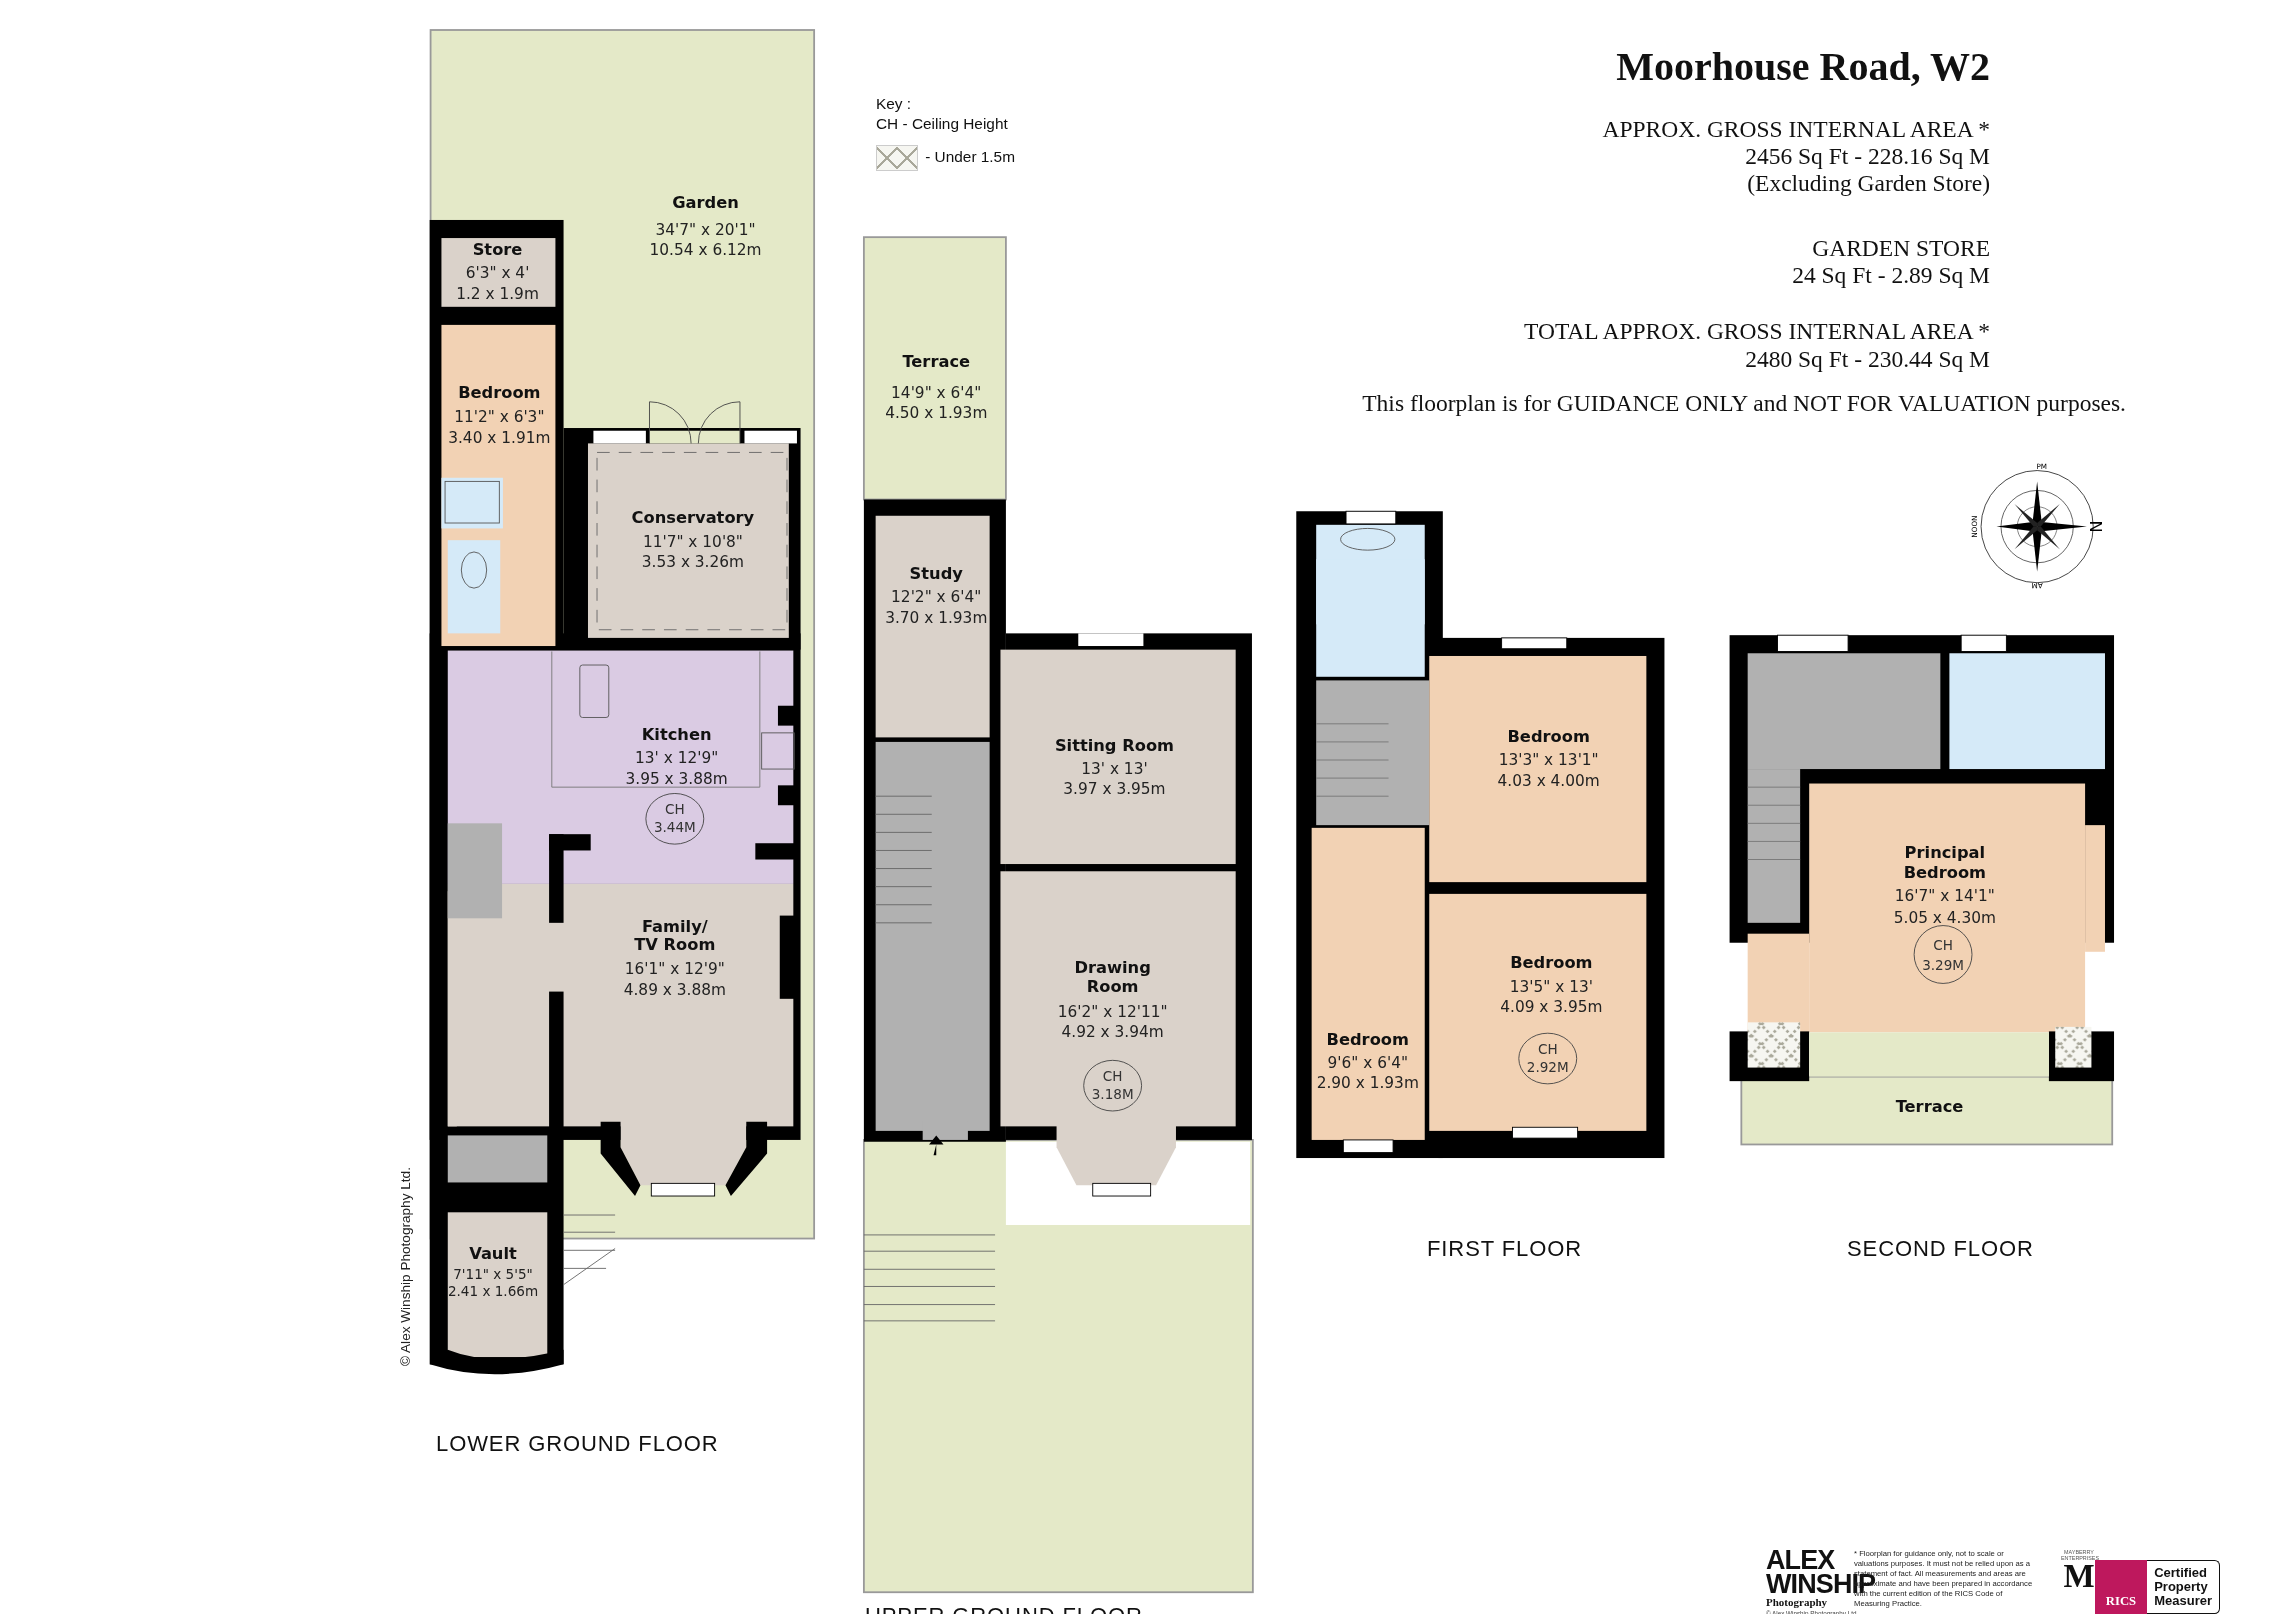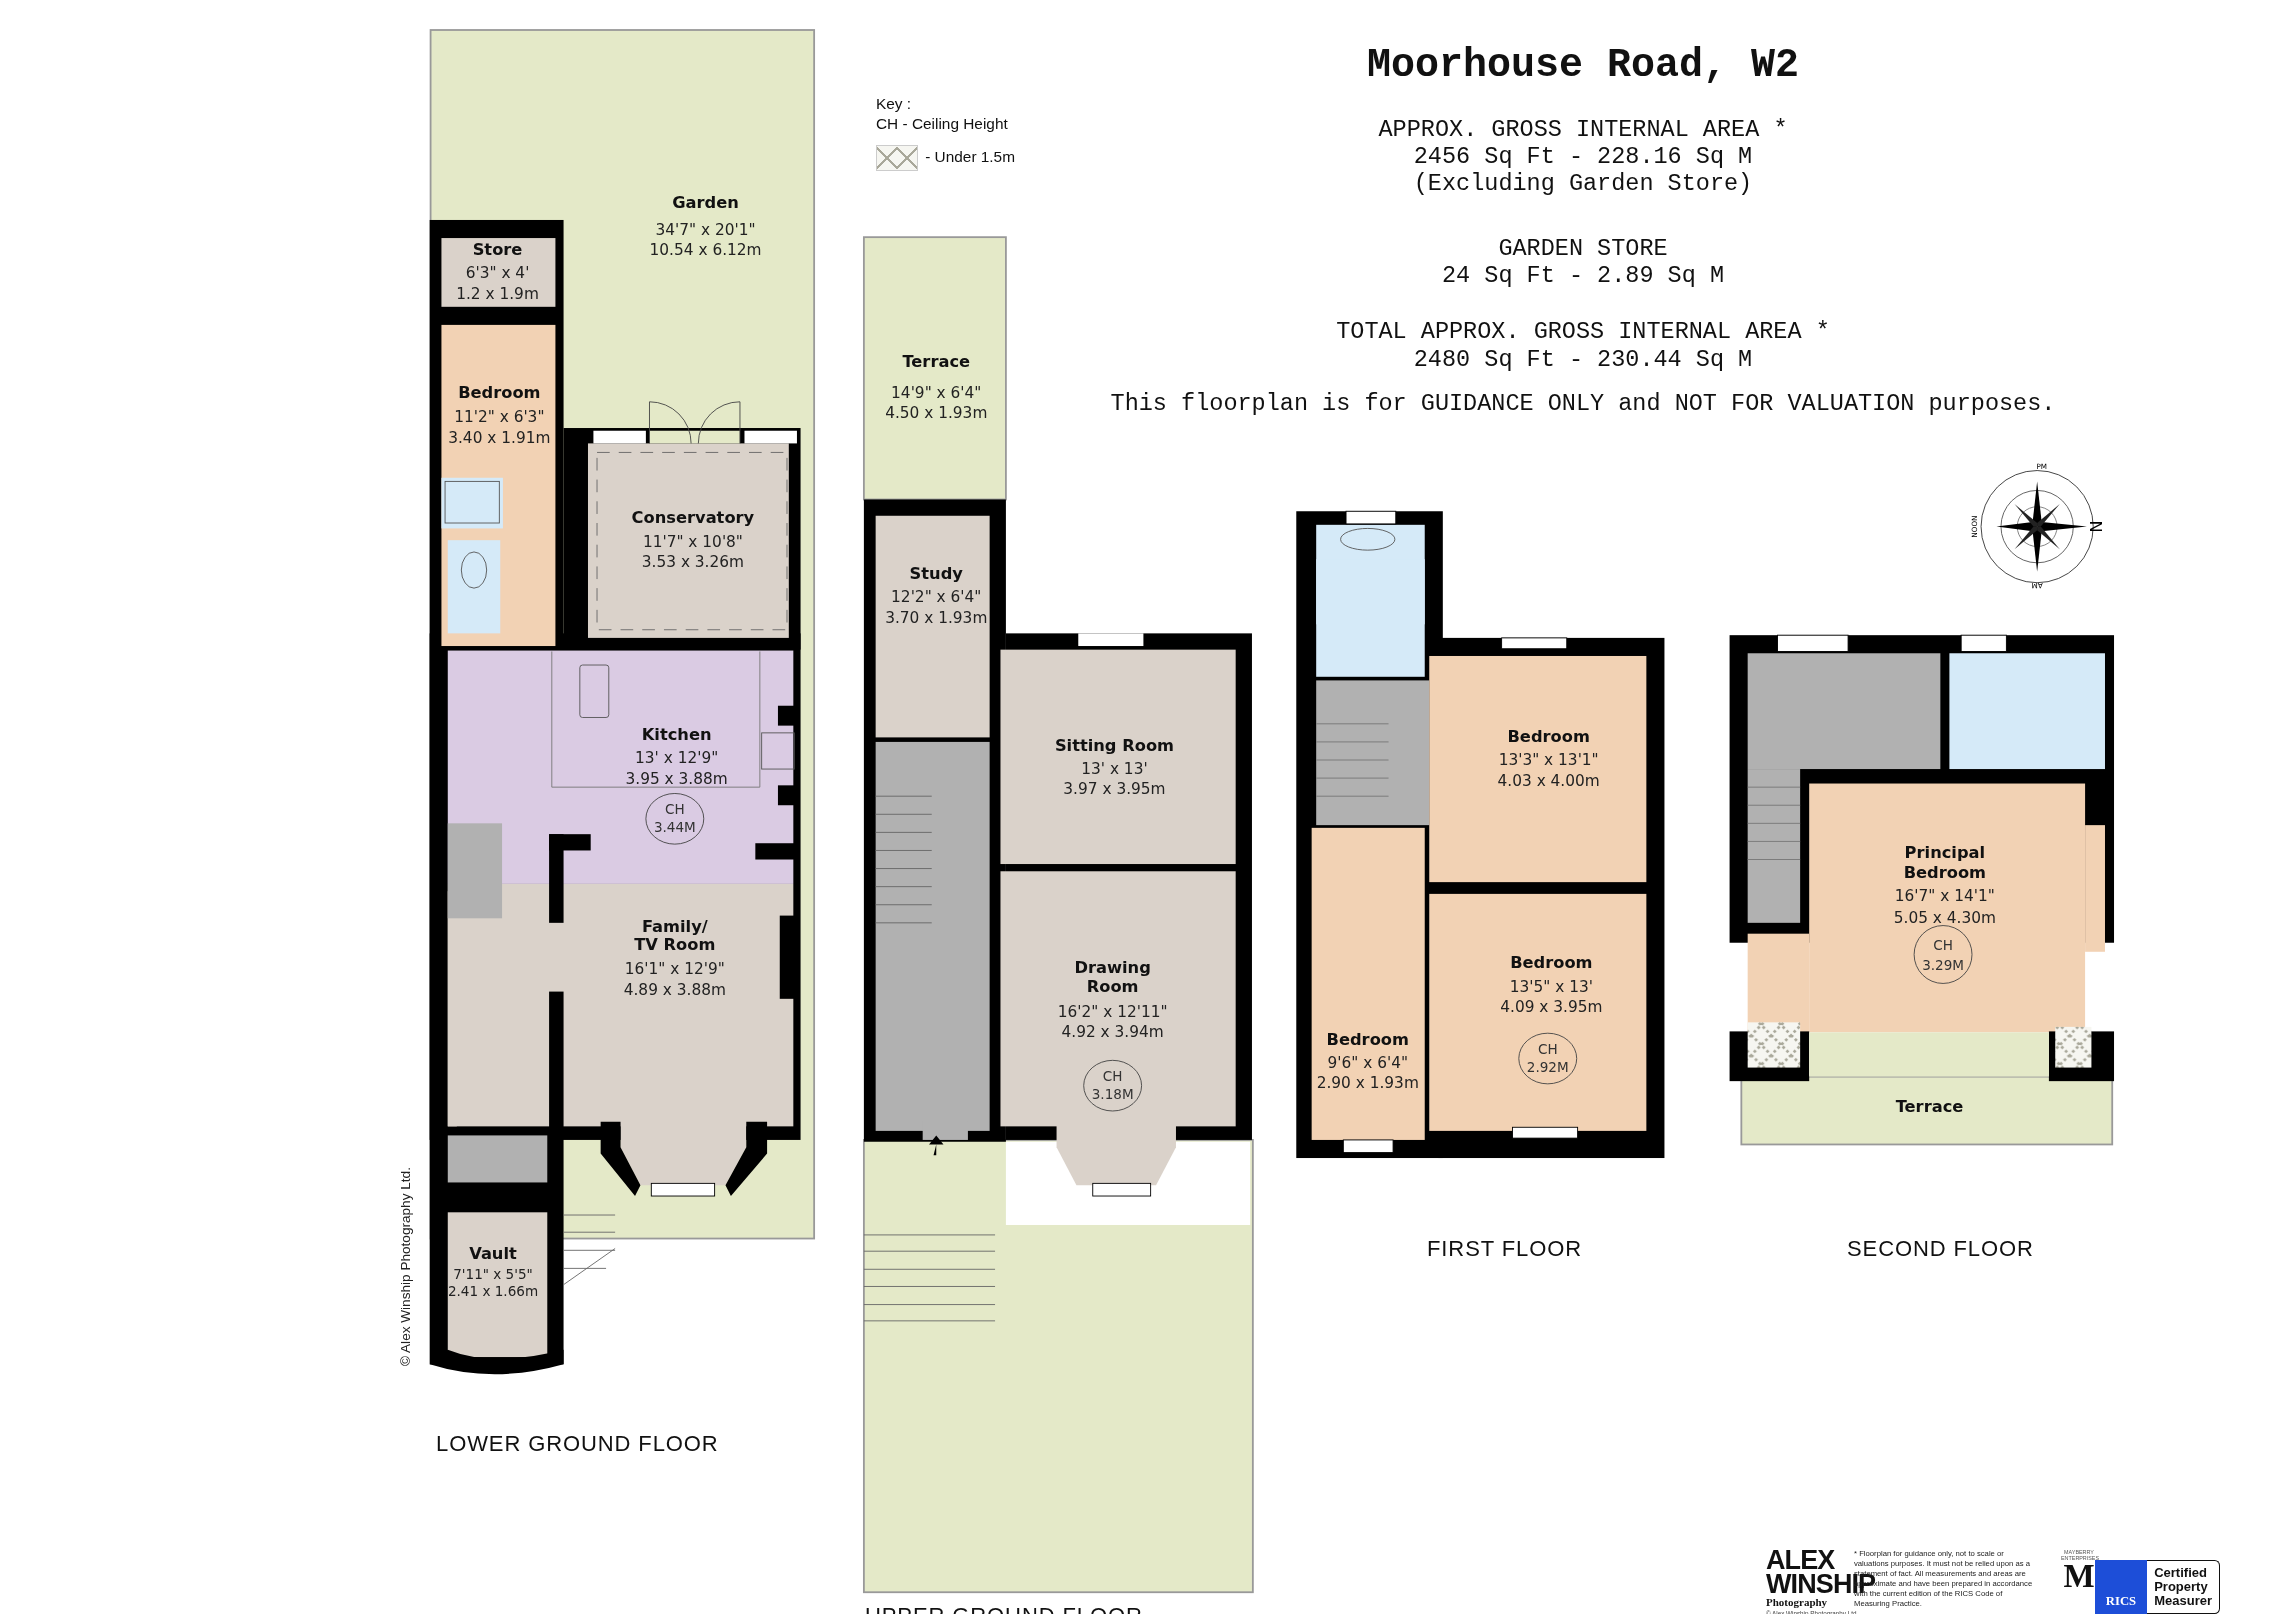--- a/index.html
+++ b/index.html
@@ -3,37 +3,37 @@
 <meta charset="utf-8">
 <style>
   html, body { margin:0; padding:0; background:#ffffff; }
   body { width:2285px; height:1615px; position:relative; overflow:hidden; font-family:"Liberation Sans", sans-serif; color:#111; }
   svg.plan { position:absolute; left:0; top:0; }
   .rname { font-family:"DejaVu Sans", sans-serif; font-weight:bold; font-size:18px; fill:#111; text-anchor:middle; }
   .rdim { font-family:"DejaVu Sans", sans-serif; font-size:17px; fill:#222; text-anchor:middle; }
   .rdim-sm { font-family:"DejaVu Sans", sans-serif; font-size:15px; fill:#222; text-anchor:middle; }
   .ch { font-family:"DejaVu Sans", sans-serif; font-size:15px; fill:#333; text-anchor:middle; }
   .floor-label { font-family:"Liberation Sans", sans-serif; font-size:22px; letter-spacing:0.9px; color:#111; position:absolute; white-space:nowrap;margin-top:22px; }
-  .hdr { position:absolute; left:1176px; width:814px; text-align:center; font-family:Liberation Mono, monospace; color:#111; }
+  .hdr { position:absolute; left:1176px; width:814px; text-align:right; font-family:Liberation Serif, serif; color:#111; }
   .title { top:43px; font-size:40px; font-weight:bold; }
   .hline { font-size:23.5px; line-height:27px; }
   .key { position:absolute; left:876px; top:94px; font-size:15.4px; line-height:20px; color:#111; }
   .key-swatch { display:inline-block; width:40px; height:23.5px; vertical-align:middle; border:0.9px solid #ccc; margin-right:7.2px;
     background:
       linear-gradient(45deg, transparent 46%, #a9a89a 46%, #a9a89a 54%, transparent 54%),
       linear-gradient(-45deg, transparent 46%, #a9a89a 46%, #a9a89a 54%, transparent 54%), #f6f6f1; background-size:20px 23.5px; }
   .copyright { position:absolute; left:398px; top:1366px; transform-origin:left top; transform:rotate(-90deg); font-size:13.6px; color:#222; white-space:nowrap; }
   .footer-logo { position:absolute; left:1766px; top:1549px; font-weight:bold; font-size:27px; line-height:23.5px; letter-spacing:-0.9px; }
   .footer-logo .sub { font-family:"Liberation Serif", serif; font-size:11px; font-weight:bold; letter-spacing:0; line-height:12.7px; }
   .footer-logo .cr { font-size:6.3px; font-weight:normal; letter-spacing:0; line-height:9px; color:#444; }
   .disclaimer { position:absolute; left:1854px; top:1549px; width:181px; font-size:7.7px; line-height:10px; color:#222; }
   .m-badge { position:absolute; left:2061px; top:1549px; width:36px; text-align:center; font-size:5.4px; color:#555; }
   .m-badge .m { font-family:"Liberation Serif", serif; font-size:33px; font-weight:bold; color:#111; line-height:31px; }
   .rics { position:absolute; left:2095px; top:1560px; height:54px; display:flex; }
-  .rics .blk { width:52px; background:#1d4ed8; color:#fff; font-family:"Liberation Serif", serif; font-weight:bold; font-size:12.7px; display:flex; flex-direction:column; align-items:center; justify-content:flex-end; padding-bottom:5.4px; }
+  .rics .blk { width:52px; background:#be185d; color:#fff; font-family:"Liberation Serif", serif; font-weight:bold; font-size:12.7px; display:flex; flex-direction:column; align-items:center; justify-content:flex-end; padding-bottom:5.4px; }
   .rics .txt { border:1.8px solid #111; border-left:none; font-weight:bold; font-size:13px; line-height:13.6px; padding:5.4px 7.2px; color:#111; border-radius:0 5.4px 5.4px 0; }
 </style>
 </head>
 <body>
 
 <div class="hdr title">Moorhouse Road, W2</div>
 <div class="hdr hline" style="top:116px">APPROX. GROSS INTERNAL  AREA *</div>
 <div class="hdr hline" style="top:143px">2456 Sq Ft  -  228.16 Sq M</div>
 <div class="hdr hline" style="top:170px">(Excluding Garden Store)</div>
 <div class="hdr hline" style="top:235px">GARDEN STORE</div>

